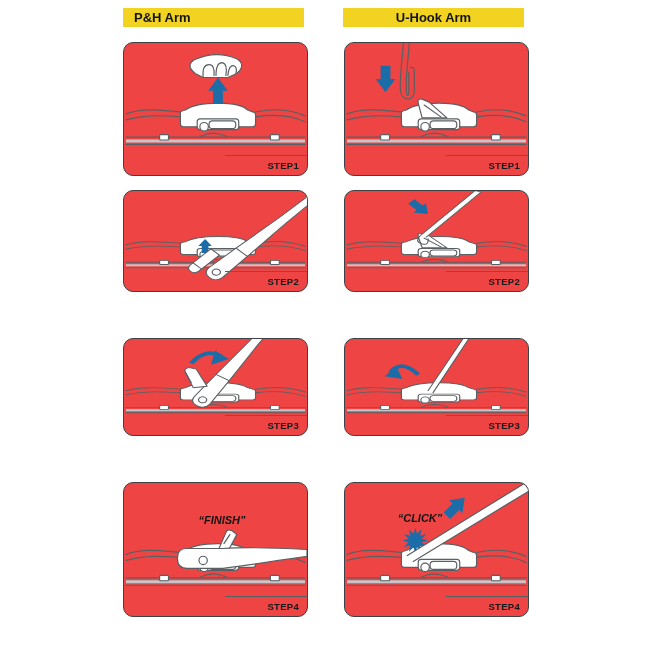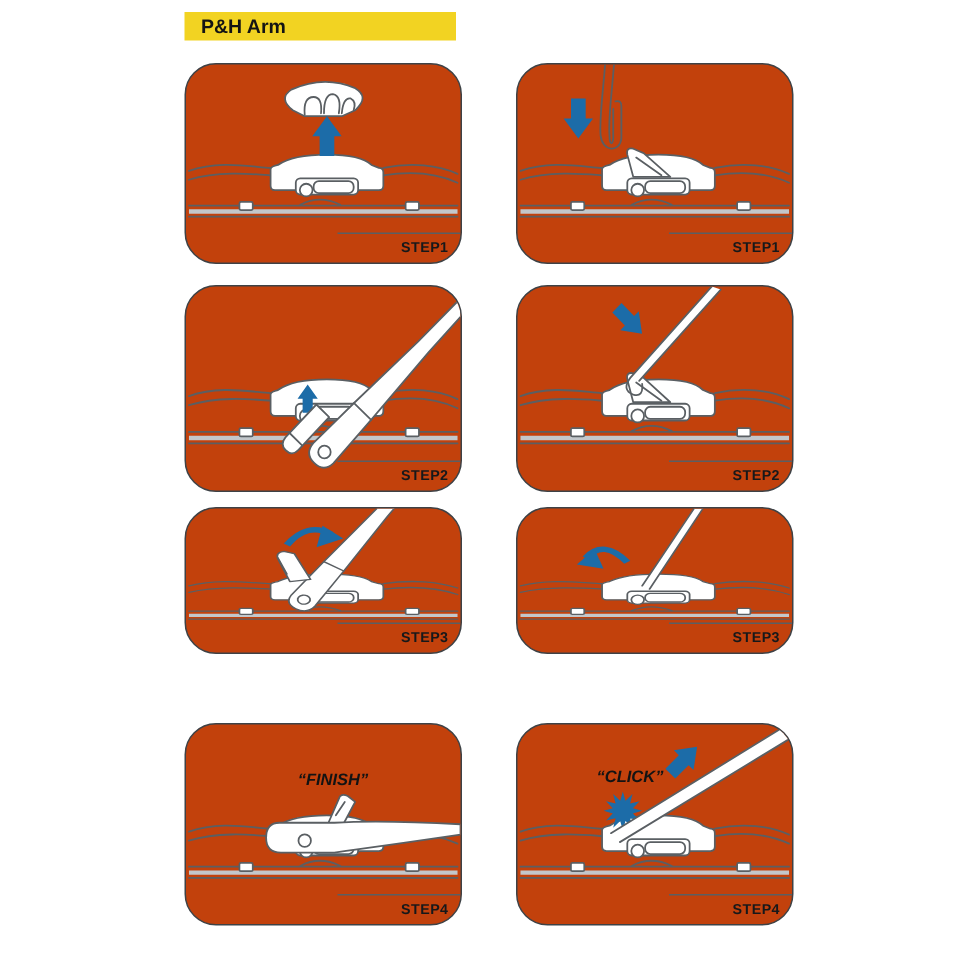--- a/index.html
+++ b/index.html
@@ -2,24 +2,24 @@
 <html><head>
 <meta charset="utf-8">
 <style>
   html,body{margin:0;padding:0;background:#ffffff;}
   .page{position:relative;width:650px;height:650px;background:#ffffff;
         font-family:"Liberation Sans",sans-serif;overflow:hidden;}
   .col-header{position:absolute;top:8px;height:19px;background:#F2D322;
         color:#141414;font-size:13px;font-weight:bold;line-height:19px;}
   .hdr-left{left:123px;width:181px;padding-left:11px;box-sizing:border-box;}
   .hdr-right{left:343px;width:181px;text-align:center;}
-  .panel{position:absolute;width:185px;background:#c2410c;border:1.6px solid #3E4246;
-        border-radius:21px;box-sizing:border-box;overflow:hidden;}
+  .panel{position:absolute;width:185px;background:#ef4444;border:1.6px solid #3E4246;
+        border-radius:10px;box-sizing:border-box;overflow:hidden;}
   .col-l{left:123px;} .col-r{left:344px;}
-  .r1{top:42px;height:134px;} .r2{top:190px;height:138px;}
+  .r1{top:42px;height:134px;} .r2{top:190px;height:102px;}
   .r3{top:338px;height:98px;} .r4{top:482px;height:135px;}
   .illus{position:absolute;left:0;top:0;width:100%;height:100%;}
   .step-line{position:absolute;right:0;bottom:19px;width:45%;
         border-top:1.4px solid #5A5F63;}
   .step-label{position:absolute;right:8px;bottom:4px;font-size:9.5px;
         font-weight:bold;letter-spacing:.3px;color:#16181A;}
   .annotation{position:absolute;font-size:11px;font-weight:bold;font-style:italic;
         color:#131313;text-align:center;white-space:nowrap;}
   .ann-finish{left:56px;top:31px;width:84px;}
   .ann-click{left:33px;top:29px;width:84px;}
@@ -64,20 +64,23 @@
       <g id="latch-flag">
         <path class="ln-f" d="M78,76 L74,61 Q73,56 78,57 L85,60 L103,76 Z"></path>
         <path class="ln" d="M80,63 L97,75"></path>
       </g>
     </defs>
   </svg>
 
   <div class="col-header hdr-left">
     <span>P&amp;H Arm</span>
   </div>
+  <div class="col-header hdr-right">
+    <span>U-Hook Arm</span>
+  </div>
 
   <div class="panel col-l r1">
     <svg class="illus" viewBox="0 0 185 134" preserveAspectRatio="none">
       <use href="#blade"></use>
       <g>
         <path class="ln-f" d="M72,31 Q62,23 71,17 Q93,7 114,16 Q124,22 114,31 L105,35 L80,35 Z"></path>
         <path class="ln" d="M80,34 Q79,22 86,22 Q92,22 91,33 M93,33 Q93,20 99,20 Q105,21 103,33 M105,33 Q106,22 111,23 Q115,25 113,31"></path>
       </g>
       <use href="#arrow" fill="#1C6CA8" transform="translate(95,62) scale(0.9)"></use>
     </svg>

